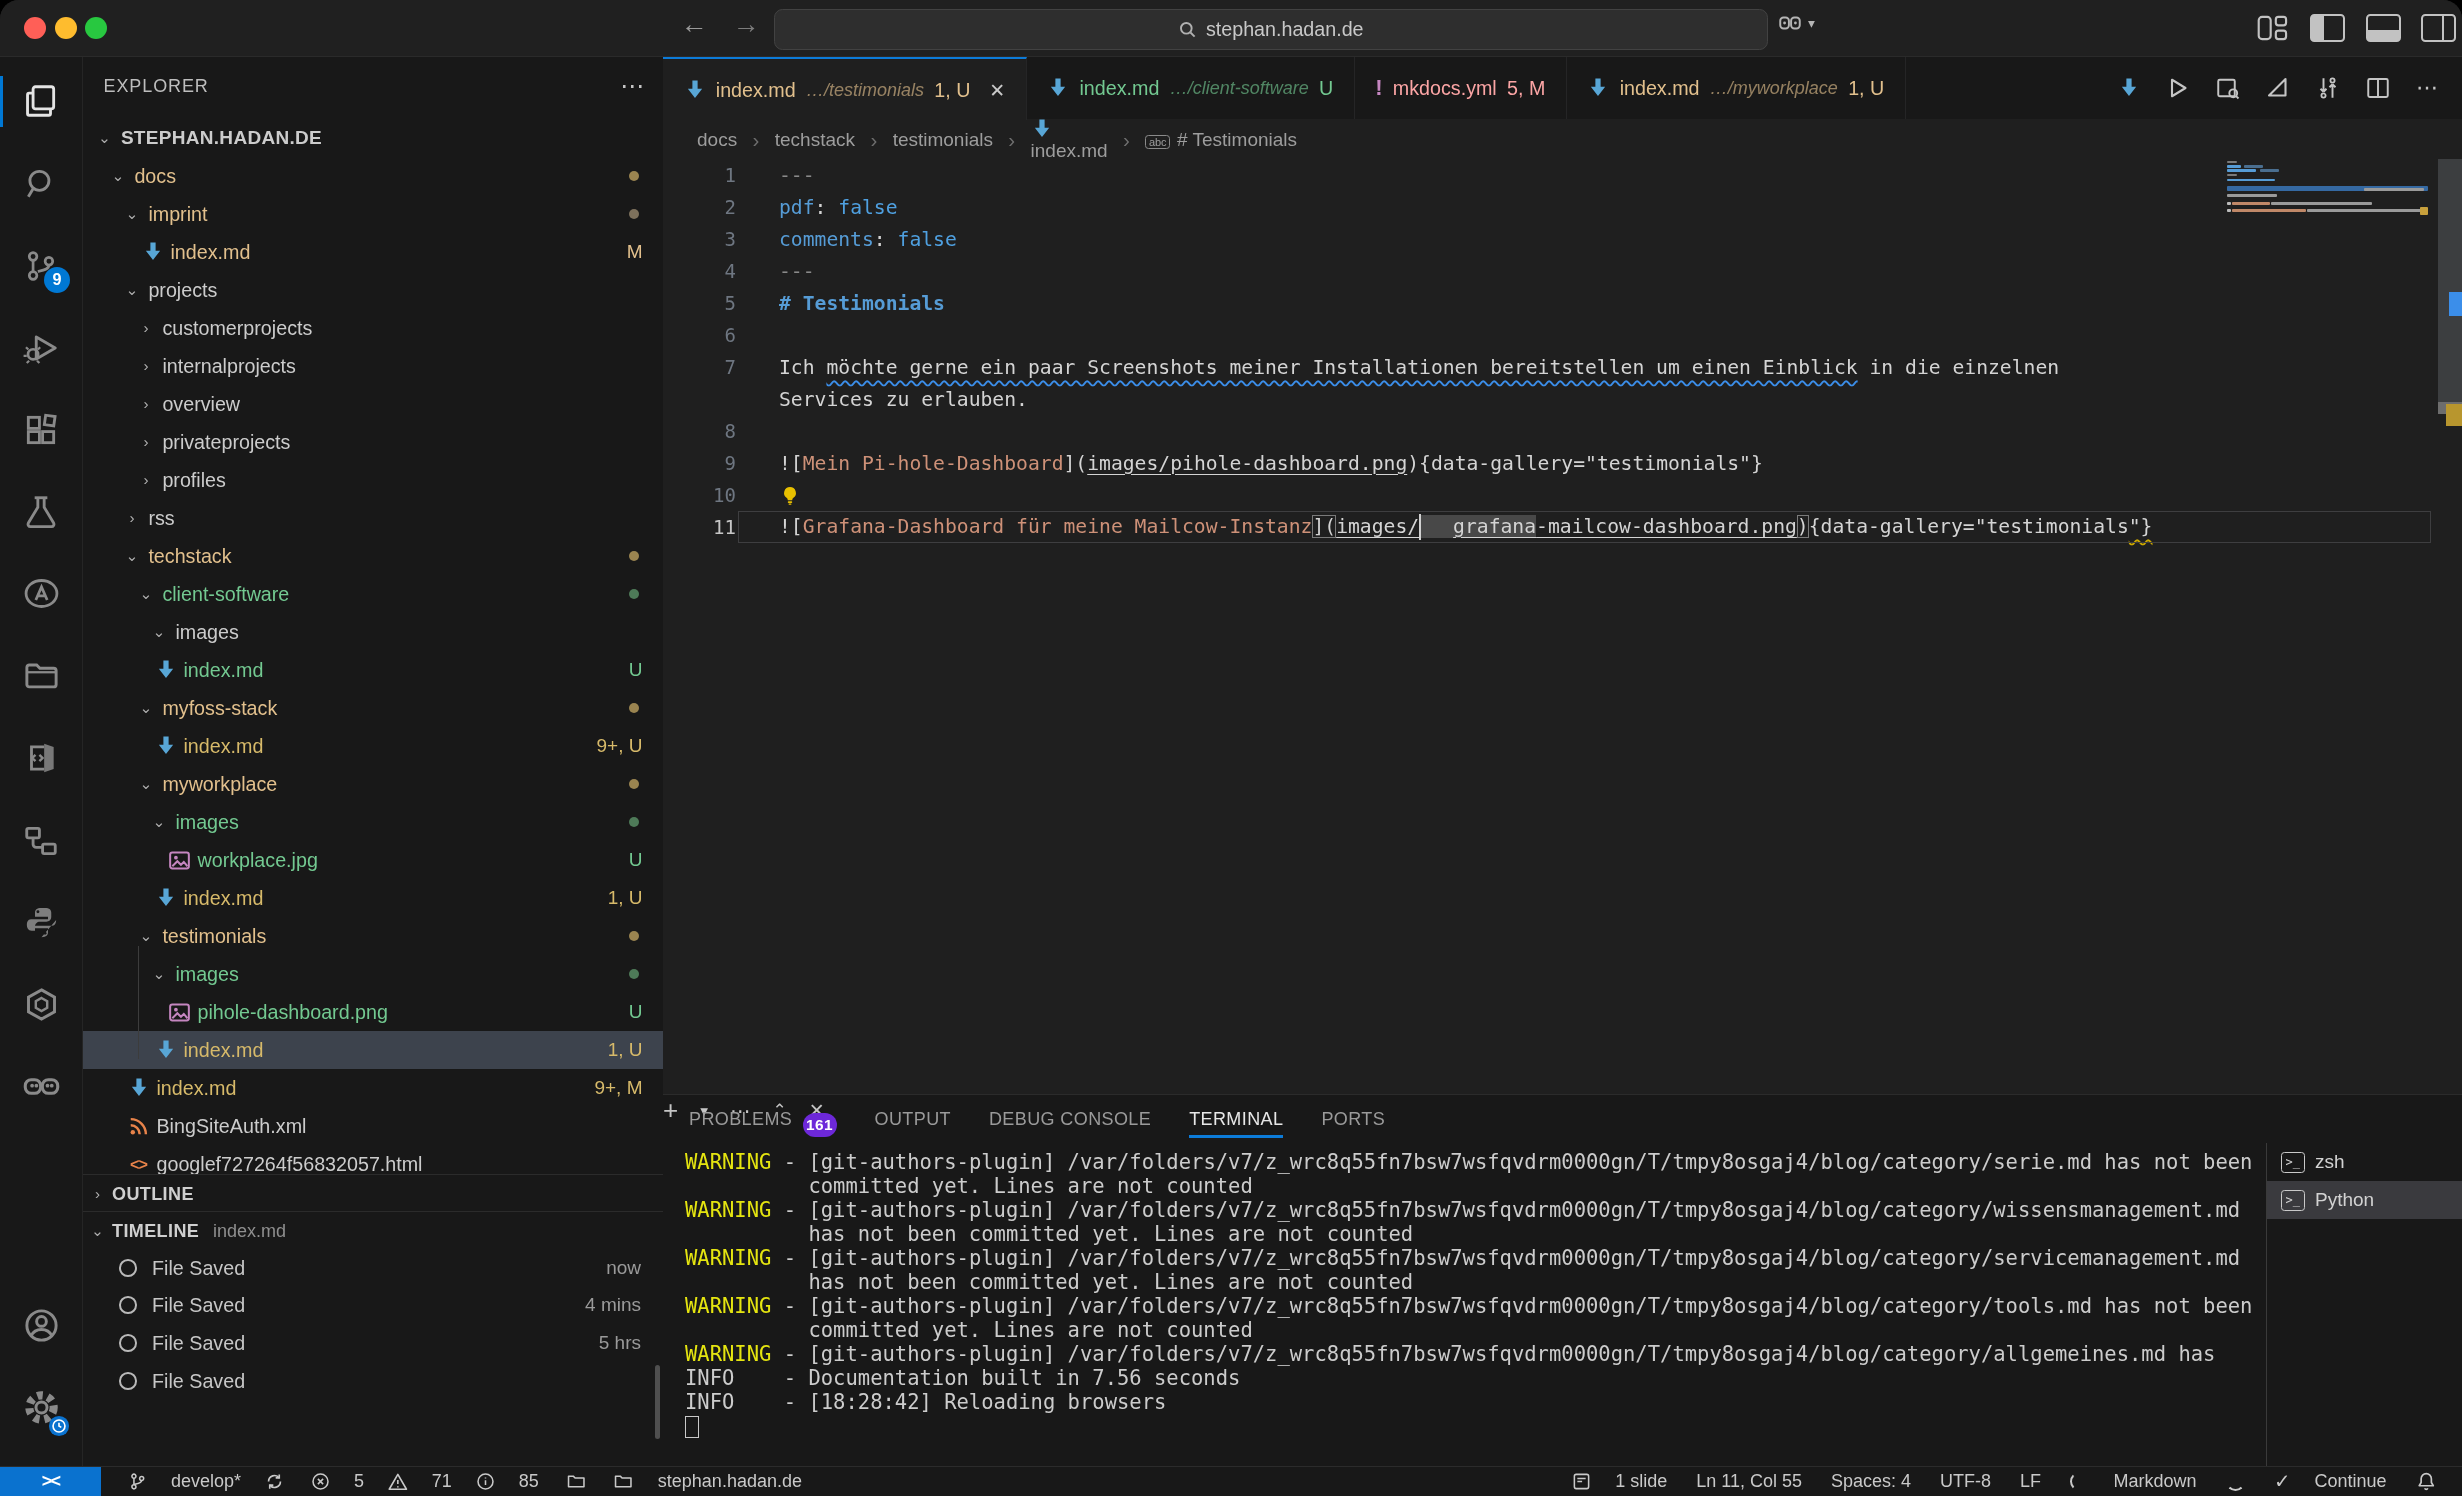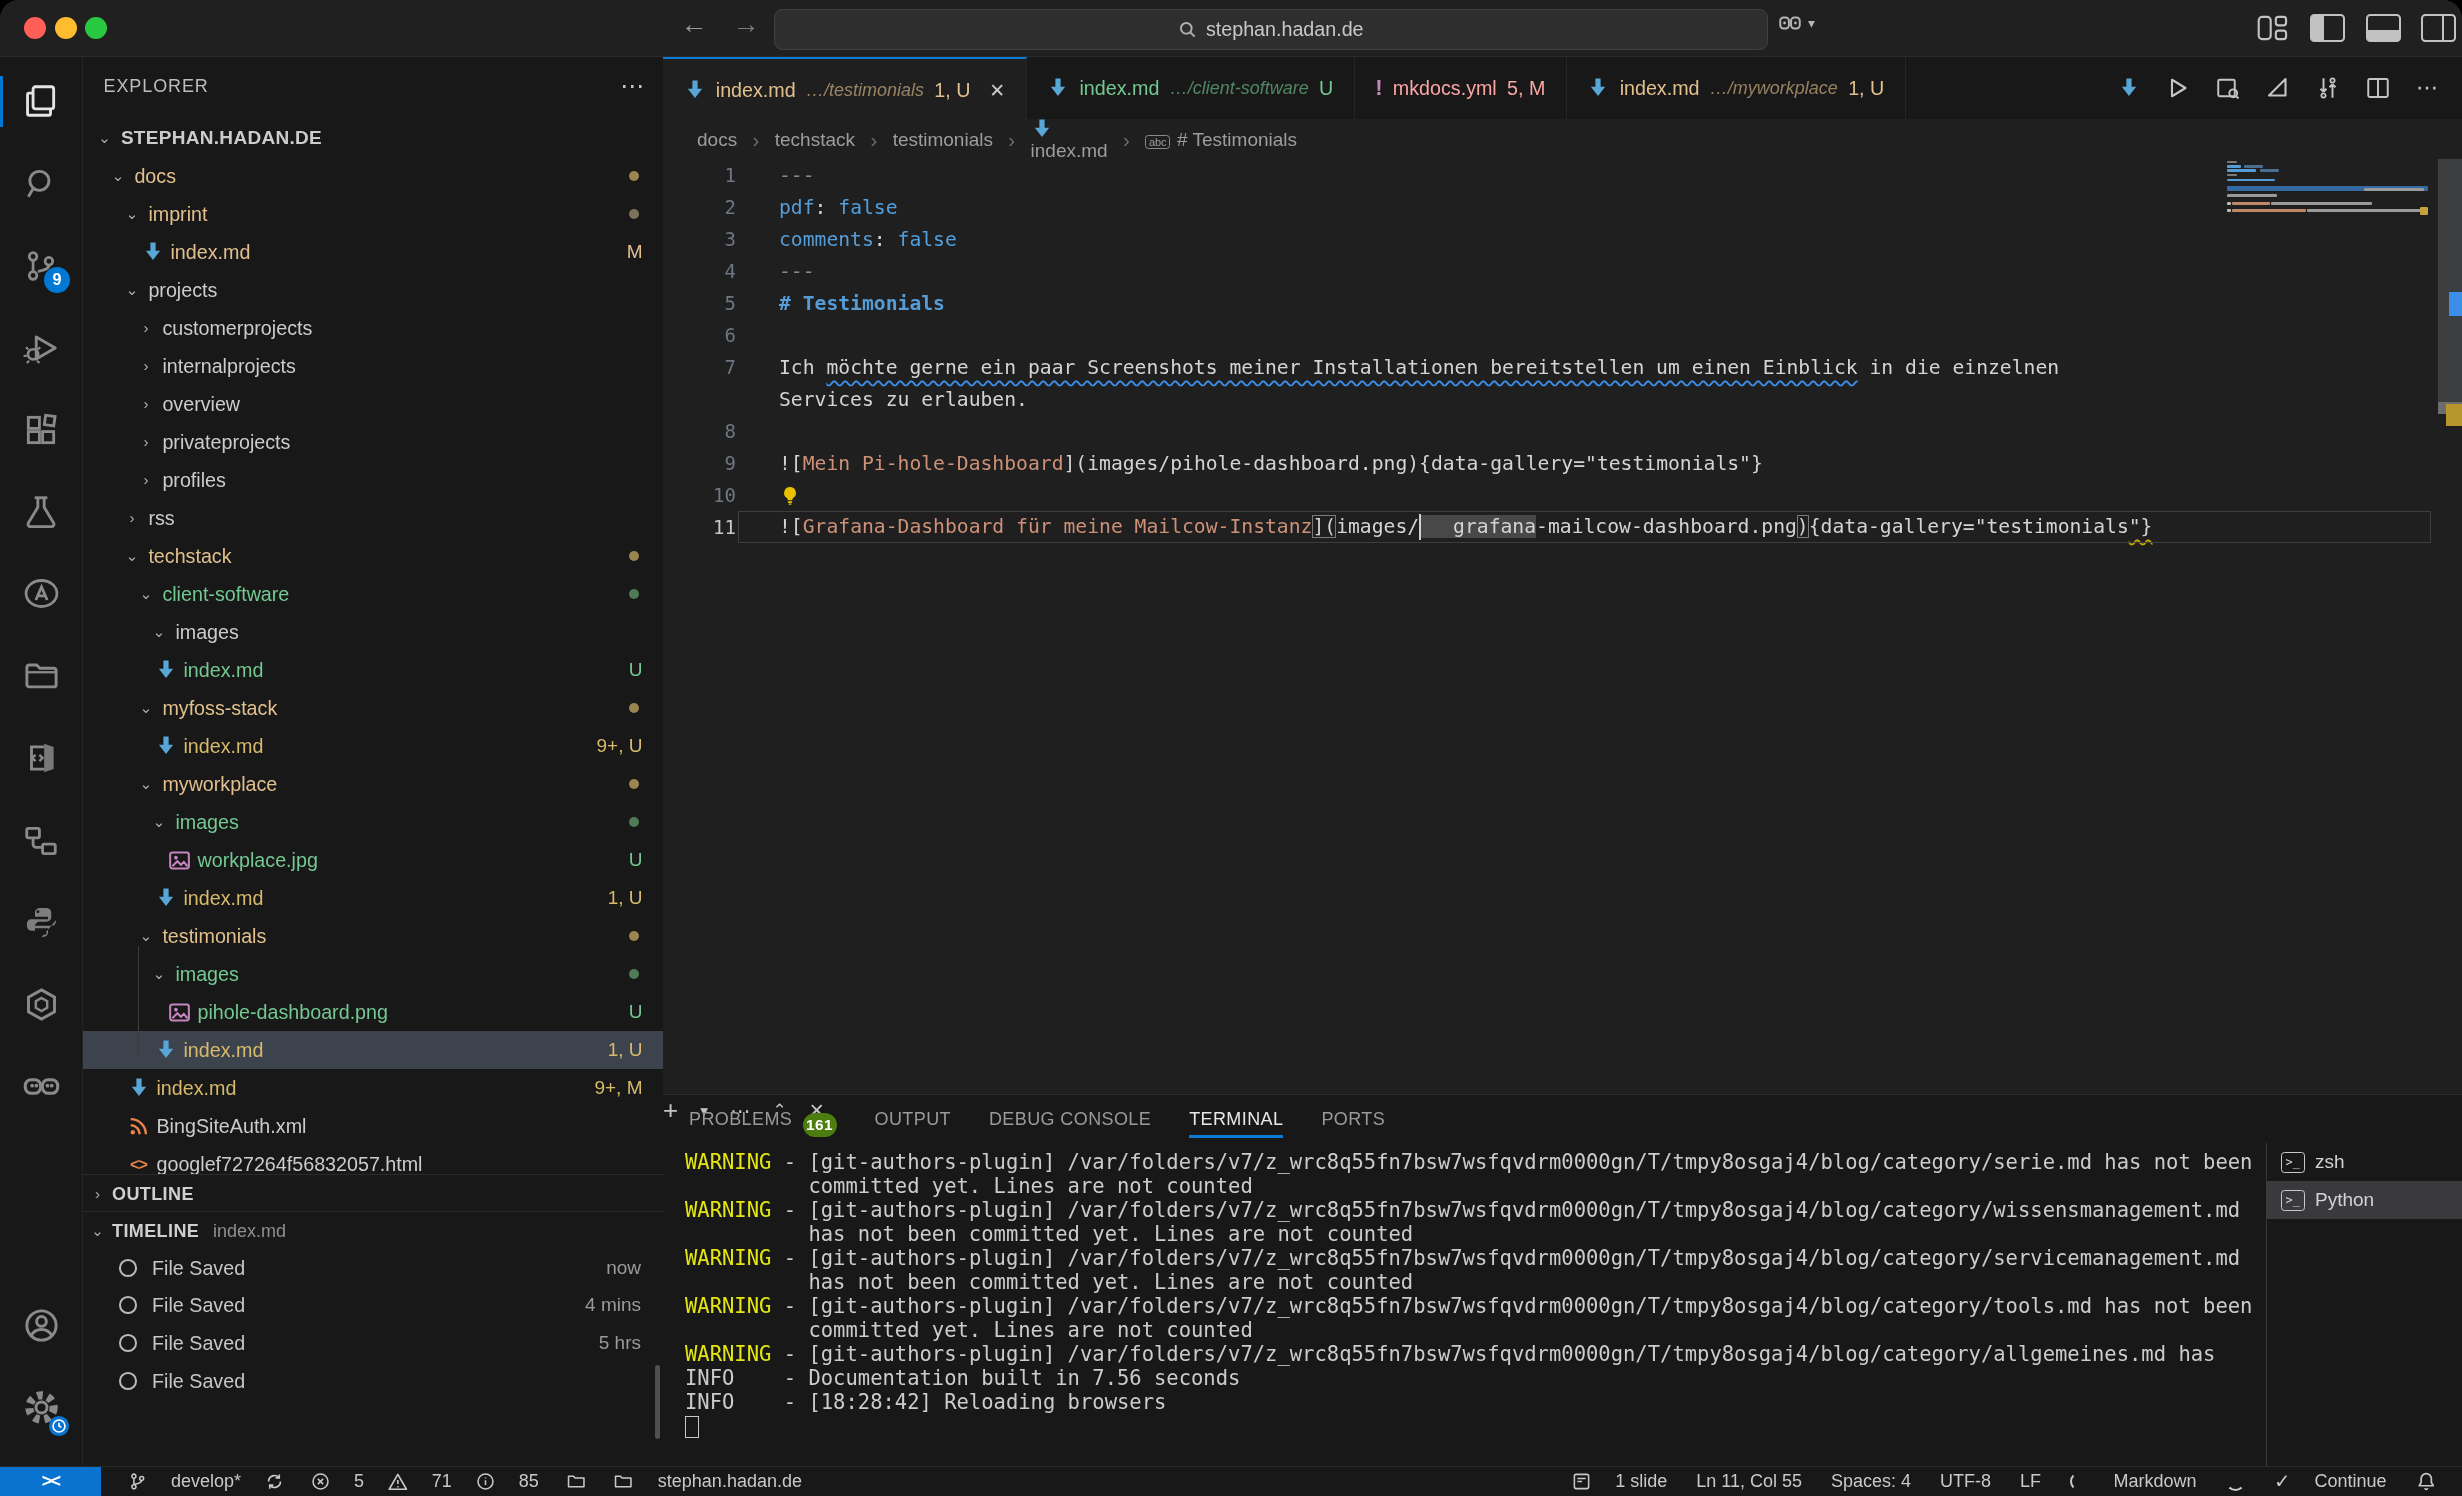--- a/index.html
+++ b/index.html
@@ -66,21 +66,21 @@
   .breadcrumbs .sep{color:#6f6f6f;margin:0 10.3px;font-size:20.5px;}
   .abcbox{border:1.3px solid #8a8a8a;border-radius:3.4px;font-size:11px;padding:0 2.6px;color:#9d9d9d;margin-right:6.8px;}
 
   .editor{position:absolute;left:663px;top:159px;right:0;height:935px;background:#1f1f1f;overflow:hidden;}
   .crow{position:relative;display:flex;height:32px;align-items:center;}
   .lnum{width:73px;text-align:right;color:#6e7681;font-family:"DejaVu Sans Mono",monospace;font-size:19px;flex:0 0 73px;}
   .crow.cur .lnum{color:#c6c6c6;}
   .ctext{padding-left:43px;white-space:pre;font-family:"DejaVu Sans Mono",monospace;font-size:19.7px;color:#cccccc;}
   .curbox{position:absolute;left:75px;right:31px;top:0;bottom:0;border:1.3px solid #3e3e40;}
   .tk-m{color:#8a8a8a;} .tk-k{color:#569cd6;} .tk-b{color:#4fa0e0;} .tk-p{color:#d4d4d4;}
-  .tk-h{color:#569cd6;font-weight:bold;} .tk-lt{color:#ce9178;} .tk-u{color:#d4d4d4;text-underline-offset:4.3px;text-decoration-thickness:1.3px;}
+  .tk-h{color:#569cd6;font-weight:bold;} .tk-lt{color:#ce9178;} .tk-u{color:#d4d4d4;text-decoration:underline;text-underline-offset:4.3px;text-decoration-thickness:1.3px;}
   .sq{text-decoration-line:underline;text-decoration-style:wavy;text-decoration-color:#3b8eea;text-decoration-thickness:1.7px;text-underline-offset:6px;text-decoration-skip-ink:none;}
   .wq{text-decoration-line:underline;text-decoration-style:wavy;text-decoration-color:#cca700;text-decoration-thickness:1.7px;text-underline-offset:6px;}
   .occ{background:rgba(150,150,150,.35);padding-left:32px;}
   .bm{outline:1.3px solid #7a7a7a;outline-offset:-1.3px;}
   .caret{display:inline-block;width:0;border-left:2.6px solid #d0d0d0;height:26px;vertical-align:middle;}
   .bulb{display:inline-block;vertical-align:middle;}
 
   
   .minimap{position:absolute;right:34px;top:0;width:201px;height:111px;}
   .mmb{position:absolute;height:2.6px;border-radius:0.9px;}
@@ -89,21 +89,21 @@
   .rul-blue{position:absolute;left:11px;top:133px;width:13px;height:24px;background:#3b8eea;}
   .rul-gray{position:absolute;left:0;top:243px;width:24px;height:12px;background:#6d6d6d;}
   .rul-gold{position:absolute;left:7.7px;top:245px;width:16.2px;height:22px;background:#b8962e;}
 
   
   .panel{position:absolute;left:663px;top:1094px;right:0;height:373px;background:#181818;border-top:0.9px solid #2b2b2b;}
   .ph{position:absolute;left:0;top:0;right:0;height:48px;display:flex;align-items:center;padding-left:26px;gap:38px;}
   .ptab{position:relative;font-size:18px;letter-spacing:0.4px;color:#9a9a9a;display:flex;align-items:center;gap:10.3px;height:100%;}
   .ptab.active{color:#e7e7e7;}
   .ptab.active::after{content:"";position:absolute;left:0;right:0;bottom:5.1px;height:2.6px;background:#0c7bd8;}
-  .pbadge{background:#4d7c0f;color:#fff;border-radius:12px;min-width:34px;height:24px;font-size:15.4px;display:flex;align-items:center;justify-content:center;font-weight:bold;margin-top:12px;}
+  .pbadge{background:#6d28d9;color:#fff;border-radius:12px;min-width:34px;height:24px;font-size:15.4px;display:flex;align-items:center;justify-content:center;font-weight:bold;margin-top:12px;}
   .phicons{margin-left:auto;display:flex;gap:22px;align-items:center;padding-right:24px;color:#c5c5c5;font-size:20.5px;}
   .term{position:absolute;left:0;top:48px;right:197px;bottom:0;overflow:hidden;padding:6.8px 0 0 22px;}
   .tline{white-space:pre;font-family:"DejaVu Sans Mono",monospace;font-size:20.5px;line-height:24px;color:#cccccc;}
   .tw{color:#e5e510;}
   .termcursor{display:inline-block;width:12px;height:20.5px;border:1.7px solid #c9c9c9;vertical-align:middle;}
   .termlist{position:absolute;right:0;top:48px;width:195px;bottom:0;border-left:0.9px solid #3a3a3a;}
   .trml{height:38px;display:flex;align-items:center;gap:10.3px;padding-left:13.7px;font-size:19px;color:#d2d2d2;}
   .trml.sel{background:#3a3a3e;}
   .termglyph{display:inline-flex;width:22px;height:19px;border:1.7px solid #c9c9c9;border-radius:3.4px;font-size:12px;align-items:center;justify-content:center;font-family:"DejaVu Sans Mono",monospace;}
 

